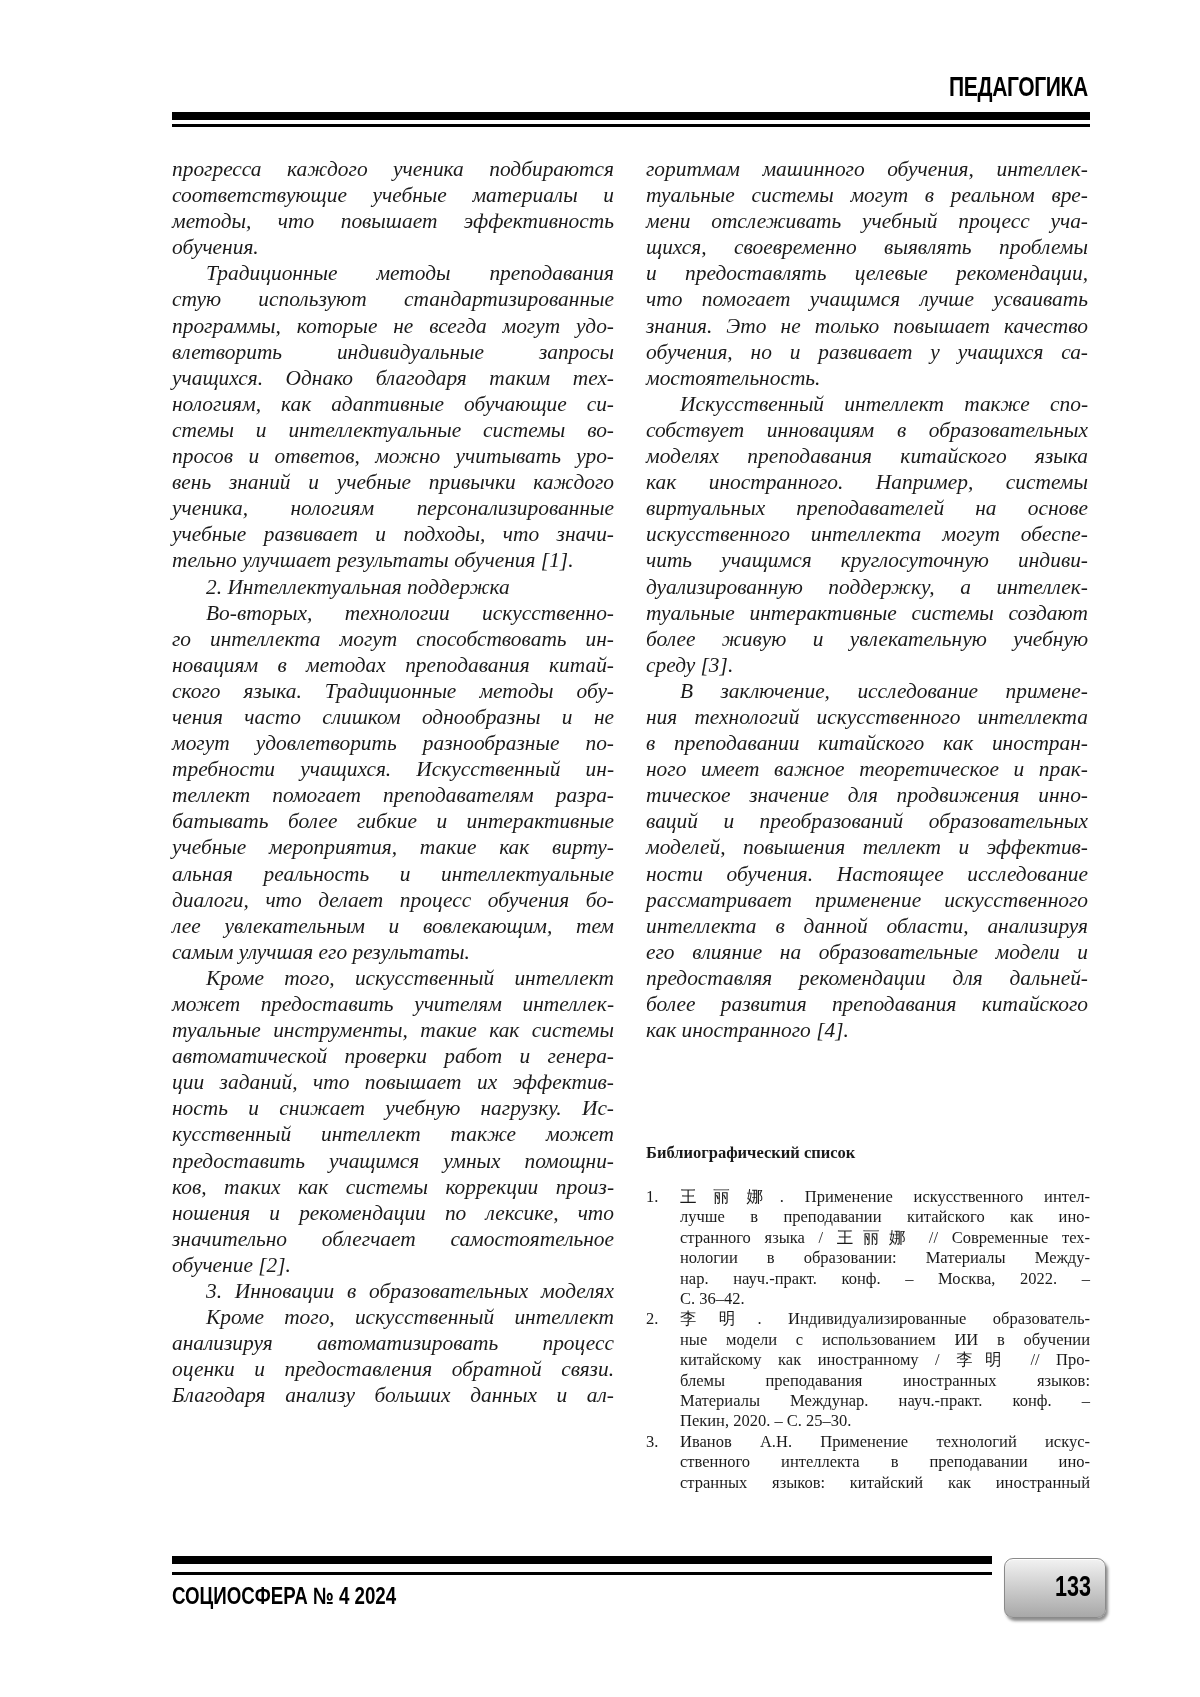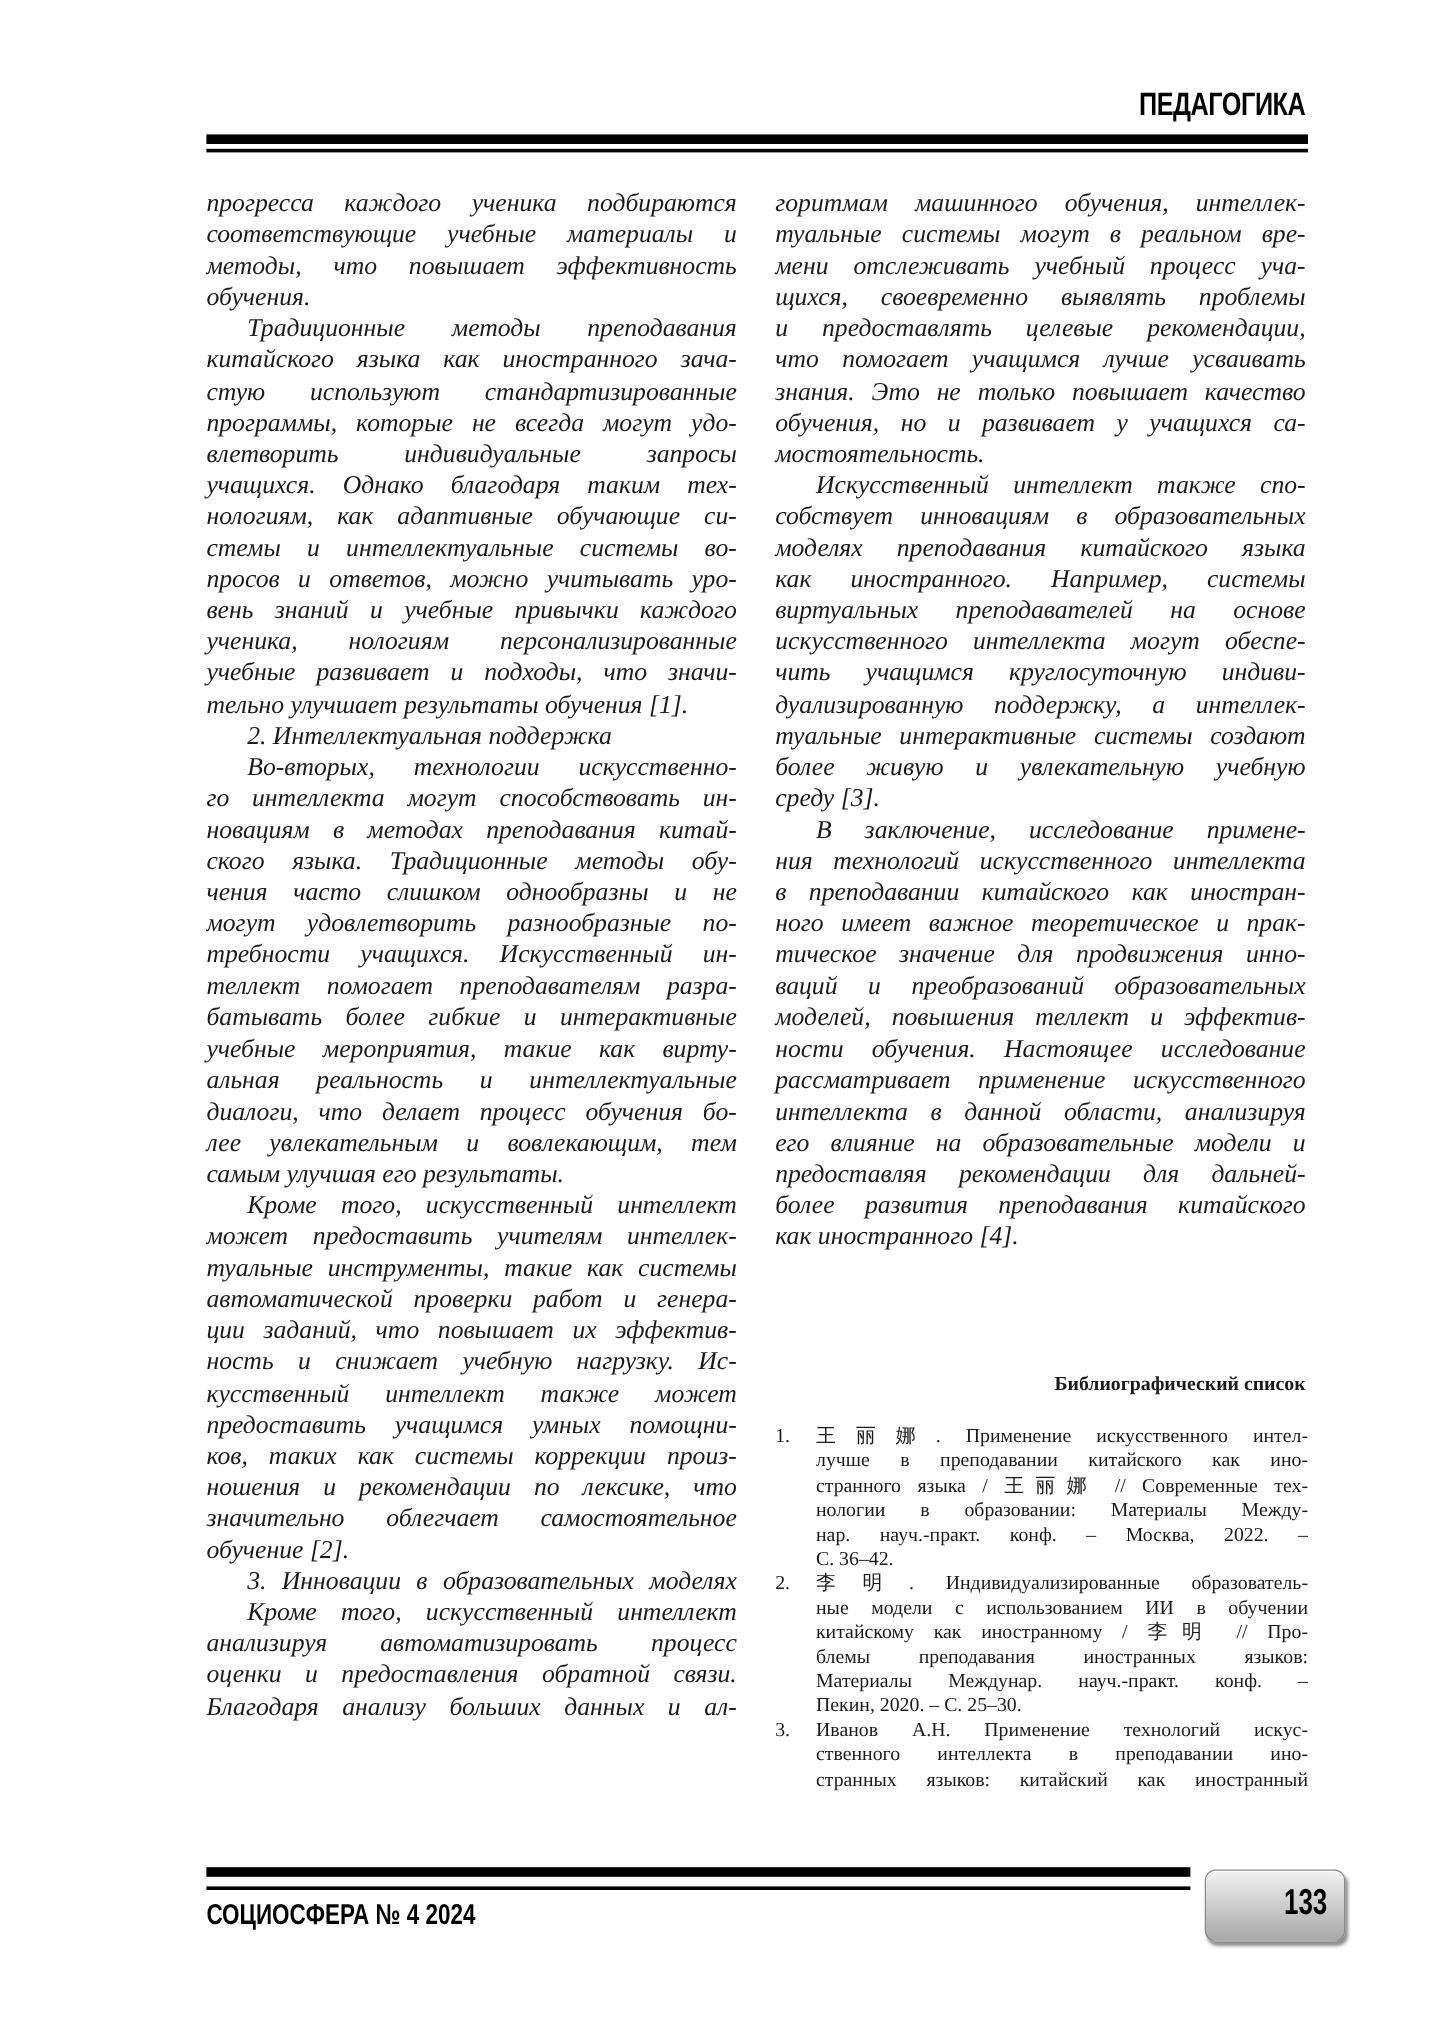--- a/index.html
+++ b/index.html
@@ -18,53 +18,52 @@
   .rule-bot-thin  { left:172px; width:820px; top:1572px; height:3px; }
 
   .col { position:absolute; top:156px; width:442px; font-size:21.4px; line-height:26.1px;
          text-align:justify;font-style:italic; }
   .col-left  { left:172px; }
   .col-right { left:646px; }
   .indent { text-indent:34px; }
   .line { display:block; text-align:justify; text-align-last:justify; white-space:nowrap; }
   .line.last { text-align-last:left; }
 
-  .biblio-title { position:absolute; left:646px; width:442px; top:1143px; text-align:right;
+  .biblio-title { position:absolute; left:646px; width:442px; top:1143px; text-align:left;
     font-weight:bold; font-size:16.5px; }
   .biblio { position:absolute; left:646px; width:444px; top:1187px; font-size:16.5px; line-height:20.4px; }
   .bib-item { position:relative; padding-left:34px; }
   .bib-num { position:absolute; left:0; top:0; }
   .bib-item .line { white-space:nowrap; }
 
   .footer-journal { position:absolute; left:172px; top:1582px;
     font-family:"Liberation Sans", "DejaVu Sans", sans-serif; font-weight:bold;
     font-size:24px; transform:scaleX(0.78); transform-origin:left center; color:#000; letter-spacing:0px; }
 
   .page-badge { position:absolute; left:1004px; top:1558px; width:100px; height:58px;
     border-radius:9px; background:linear-gradient(#f2f2f2 0%, #c9c9c9 55%, #a8a8a8 100%);
     box-shadow: 2px 3px 3px rgba(0,0,0,0.45), inset 0 1px 0 #ffffff;
-    border:1px solid #8a8a8a;padding-left:15px; }
+    border:1px solid #8a8a8a; }
   .page-num { position:absolute; right:14px; top:10px;
     font-family:"Liberation Sans", "DejaVu Sans", sans-serif; font-weight:bold; font-size:30px;
     transform:scaleX(0.72); transform-origin:right center; color:#000; }
 </style>
 </head>
 <body>
 
 <div class="section-title">ПЕДАГОГИКА</div>
 <div class="rule rule-top-thick"></div>
 <div class="rule rule-top-thin"></div>
 
 <div class="col col-left">
   <span class="line">прогресса каждого ученика подбираются</span>
   <span class="line">соответствующие учебные материалы и</span>
   <span class="line">методы, что повышает эффективность</span>
   <span class="line last">обучения.</span>
   <span class="line indent">Традиционные методы преподавания</span>
-  <span class="line">китайского языка как иностранного зача-</span>
   <span class="line">стую используют стандартизированные</span>
   <span class="line">программы, которые не всегда могут удо-</span>
   <span class="line">влетворить индивидуальные запросы</span>
   <span class="line">учащихся. Однако благодаря таким тех-</span>
   <span class="line">нологиям, как адаптивные обучающие си-</span>
   <span class="line">стемы и интеллектуальные системы во-</span>
   <span class="line">просов и ответов, можно учитывать уро-</span>
   <span class="line">вень знаний и учебные привычки каждого</span>
   <span class="line">ученика, нологиям персонализированные</span>
   <span class="line">учебные развивает и подходы, что значи-</span>

